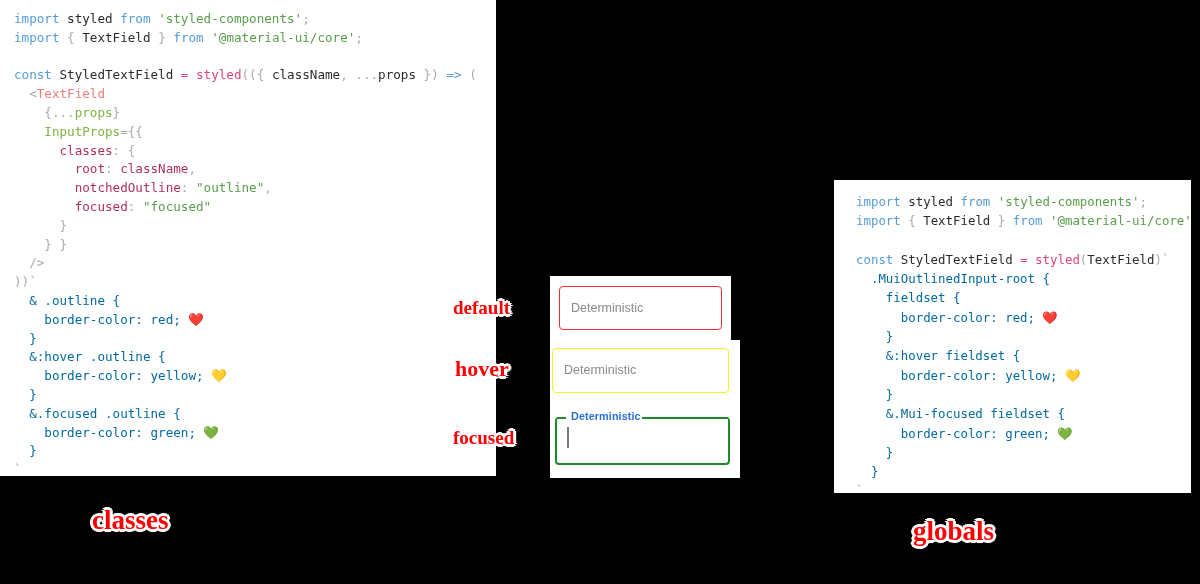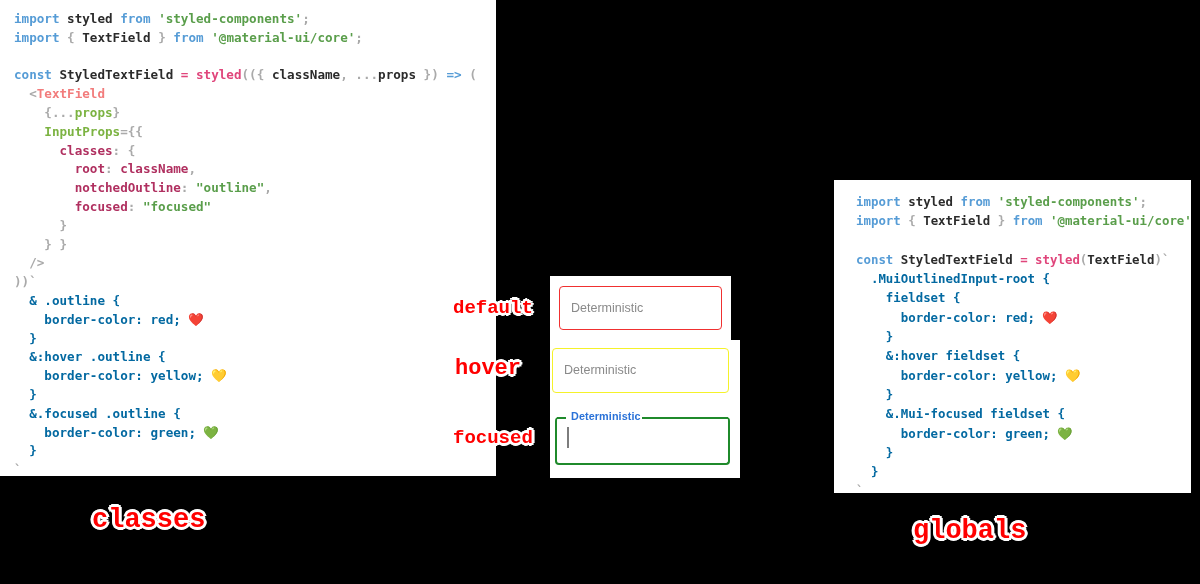--- a/index.html
+++ b/index.html
@@ -15,21 +15,20 @@
     font-family: "DejaVu Sans", sans-serif;
   }
 
   
   .code-panel {
     position: absolute;
     background: #ffffff;
     font-family: "DejaVu Sans Mono", monospace;
     white-space: pre;
     overflow: hidden;
-    font-weight: bold;
   }
   #left-code-panel {
     left: 0px;
     top: 0px;
     width: 496px;
     height: 476px;
     padding: 10px 0 0 14px;
     box-sizing: border-box;
     font-size: 12.6px;
     line-height: 18.8px;
@@ -131,21 +130,21 @@
   #textfield-focused-caret {
     position: absolute;
     left: 10px; top: 10px;
     width: 2px; height: 21px;
     background: #7d7d7d;
   }
 
   
   .annot {
     position: absolute;
-    font-family: Liberation Mono, monospace;
+    font-family: Liberation Serif, serif;
     font-weight: bold;
     color: #ff0000;
     -webkit-text-stroke: 0px;
     text-shadow:
       -2px -2px 0 #ffffff,  2px -2px 0 #ffffff,
       -2px  2px 0 #ffffff,  2px  2px 0 #ffffff,
       -2px  0   0 #ffffff,  2px  0   0 #ffffff,
        0   -2px 0 #ffffff,  0    2px 0 #ffffff,
       -3px  0   0 #ffffff,  3px  0   0 #ffffff,
        0   -3px 0 #ffffff,  0    3px 0 #ffffff;

